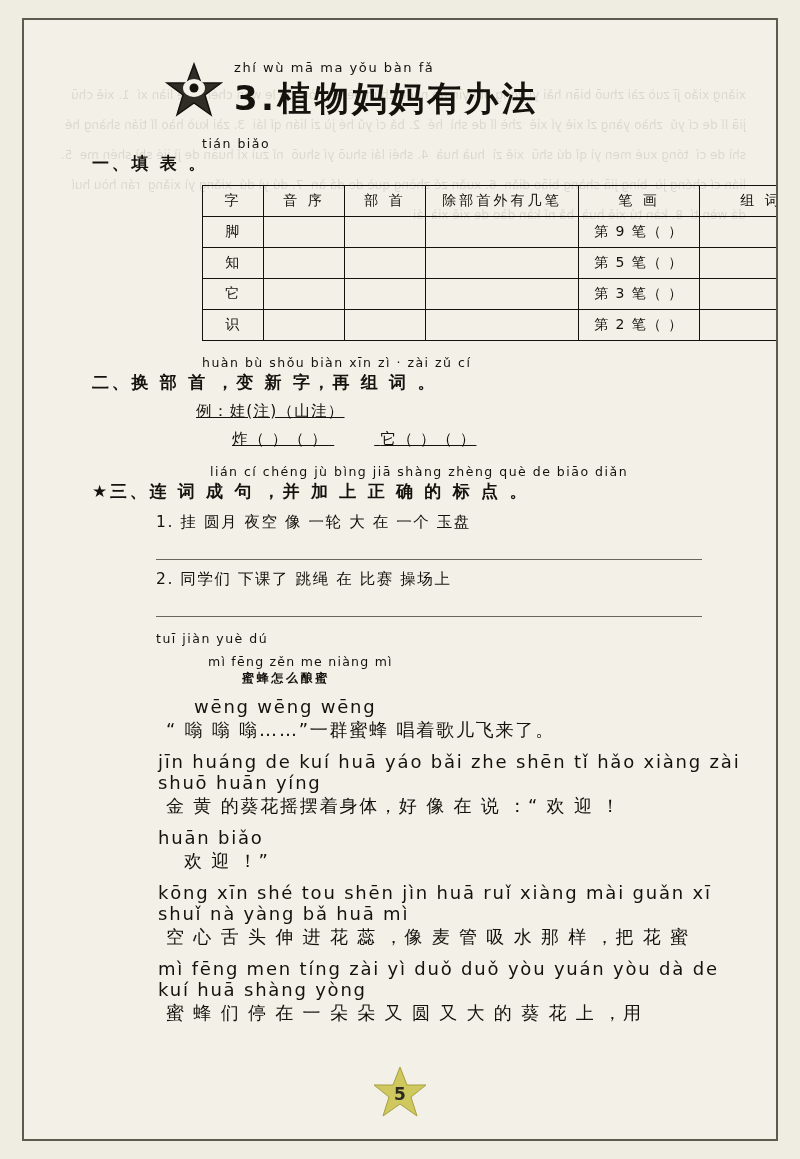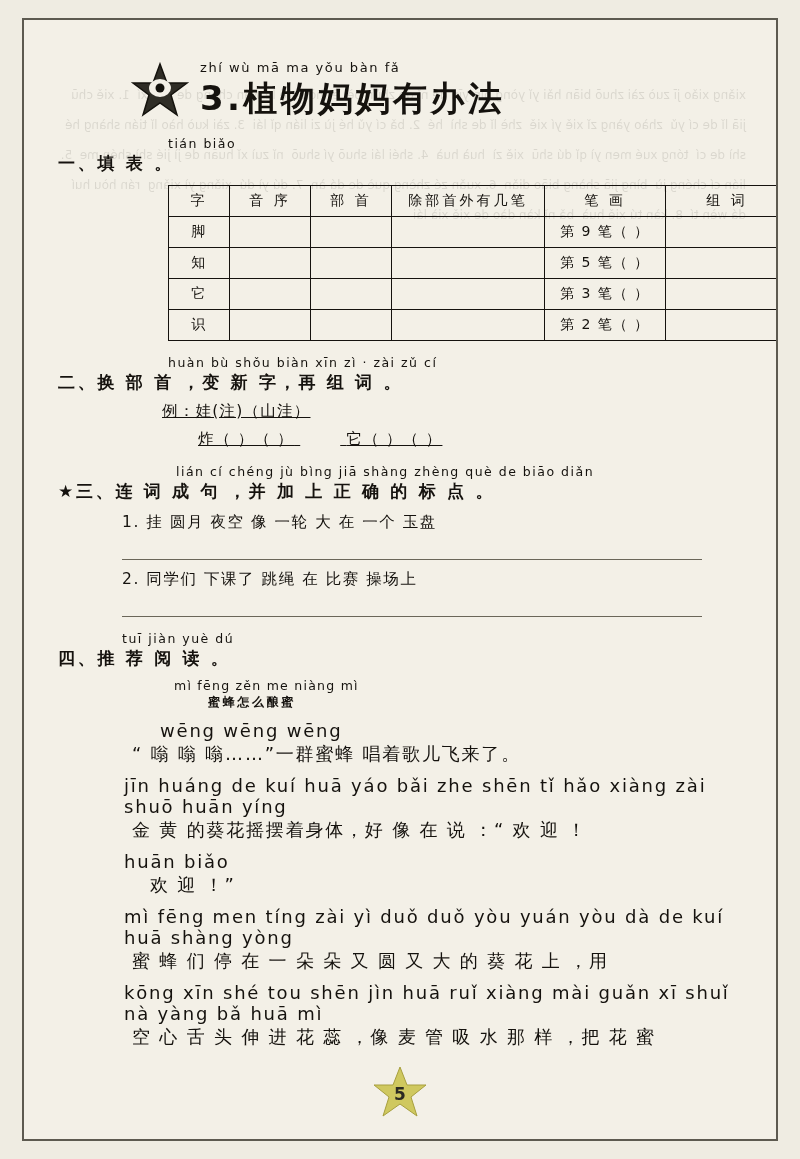--- a/index.html
+++ b/index.html
@@ -28,21 +28,21 @@
     color:#3c3a32;
     font-size:12px;
     line-height:30px;
     transform:scaleX(-1);
     pointer-events:none;
     padding:60px 30px;
     box-sizing:border-box;
     white-space:pre-wrap;
     font-family:"DejaVu Sans","Liberation Sans",sans-serif;
   }
-  .content{position:relative;z-index:2;padding:26px 34px 0 34px;}
+  .content{position:relative;z-index:2;padding:26px 34px 0 52px;margin-left:16px;}
 
   
   .title-row{display:flex;align-items:flex-end;gap:10px;margin:14px 0 6px 72px;}
   .star-badge{
     position:relative;width:60px;height:58px;flex:none;margin-bottom:2px;
   }
   .star-badge svg{position:absolute;left:0;top:0;}
   .title-block{display:flex;flex-direction:column;}
   .pinyin{
     font-size:13px;letter-spacing:.12em;color:#15120e;
@@ -208,21 +208,20 @@
       <div class="sec-pinyin indent2">lián cí chéng jù    bìng jiā shàng zhèng què de biāo diǎn</div>
       <div class="sec-head">★三、连 词 成 句 ，并 加 上   正 确 的 标 点 。</div>
       <div class="q-line">1. 挂  圆月  夜空  像  一轮  大  在  一个  玉盘</div>
       <div class="rule"></div>
       <div class="q-line">2. 同学们  下课了  跳绳  在  比赛  操场上</div>
       <div class="rule"></div>
     </div>
 
     <div class="sec">
       <div class="sec-pinyin" style="margin-left:64px">tuī jiàn yuè dú</div>
-      <div class="sec-head">四、推 荐 阅 读 。</div>
 
       <div class="read">
         <div class="py">mì fēng zěn me niàng mì</div>
         <div class="cn">蜜蜂怎么酿蜜</div>
       </div>
 
       <div class="pr">
         <div class="py">wēng wēng wēng</div>
         <div class="cn">“ 嗡  嗡  嗡……”一群蜜蜂  唱着歌儿飞来了。</div>
       </div>
@@ -231,27 +230,27 @@
         <div class="py flush">jīn huáng de kuí huā yáo bǎi zhe shēn tǐ   hǎo xiàng zài shuō       huān yíng</div>
         <div class="cn">金 黄 的葵花摇摆着身体，好 像 在 说 ：“ 欢 迎 ！</div>
       </div>
 
       <div class="pr">
         <div class="py flush">huān biǎo</div>
         <div class="cn" style="margin-left:92px">欢 迎 ！”</div>
       </div>
 
       <div class="pr">
+        <div class="py flush">kōng xīn shé tou shēn jìn huā ruǐ   xiàng mài guǎn xī shuǐ nà yàng   bǎ huā mì</div>
+        <div class="cn">空 心 舌 头 伸 进 花 蕊 ，像 麦 管 吸 水 那 样 ，把 花 蜜</div>
+      </div>
+
+      <div class="pr">
         <div class="py flush">mì fēng men tíng zài yì duǒ duǒ yòu yuán yòu dà de kuí huā shàng   yòng</div>
         <div class="cn">蜜 蜂 们 停 在 一 朵 朵 又  圆 又 大 的 葵 花  上 ，用</div>
-      </div>
-
-      <div class="pr">
-        <div class="py flush">kōng xīn shé tou shēn jìn huā ruǐ   xiàng mài guǎn xī shuǐ nà yàng   bǎ huā mì</div>
-        <div class="cn">空 心 舌 头 伸 进 花 蕊 ，像 麦 管 吸 水 那 样 ，把 花 蜜</div>
       </div>
     </div>
 
   </div>
 
   <div class="pagenum">
     <svg width="60" height="56" viewBox="0 0 60 56">
       <polygon points="30,2 37,20 56,20 41,32 47,51 30,39 13,51 19,32 4,20 23,20" fill="#cfc85f" stroke="#a79f3e" stroke-width="1"></polygon>
     </svg>
     <span>5</span>

